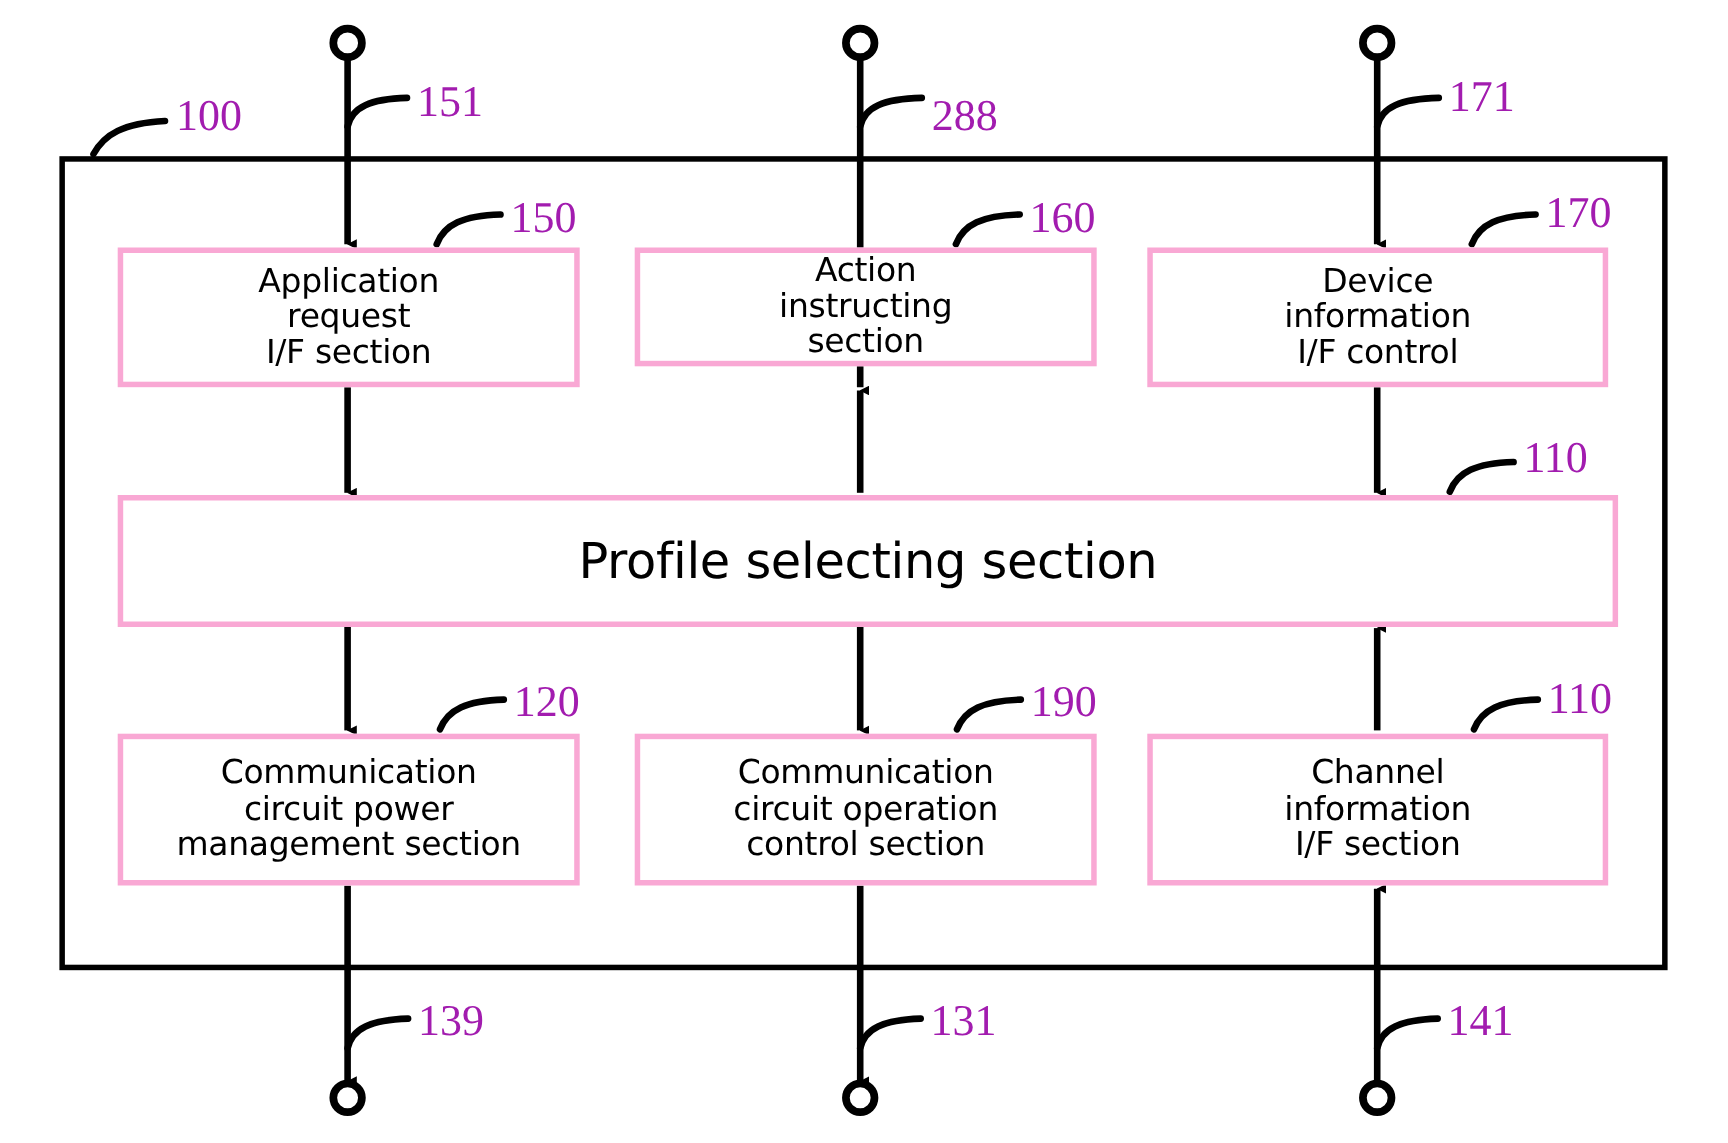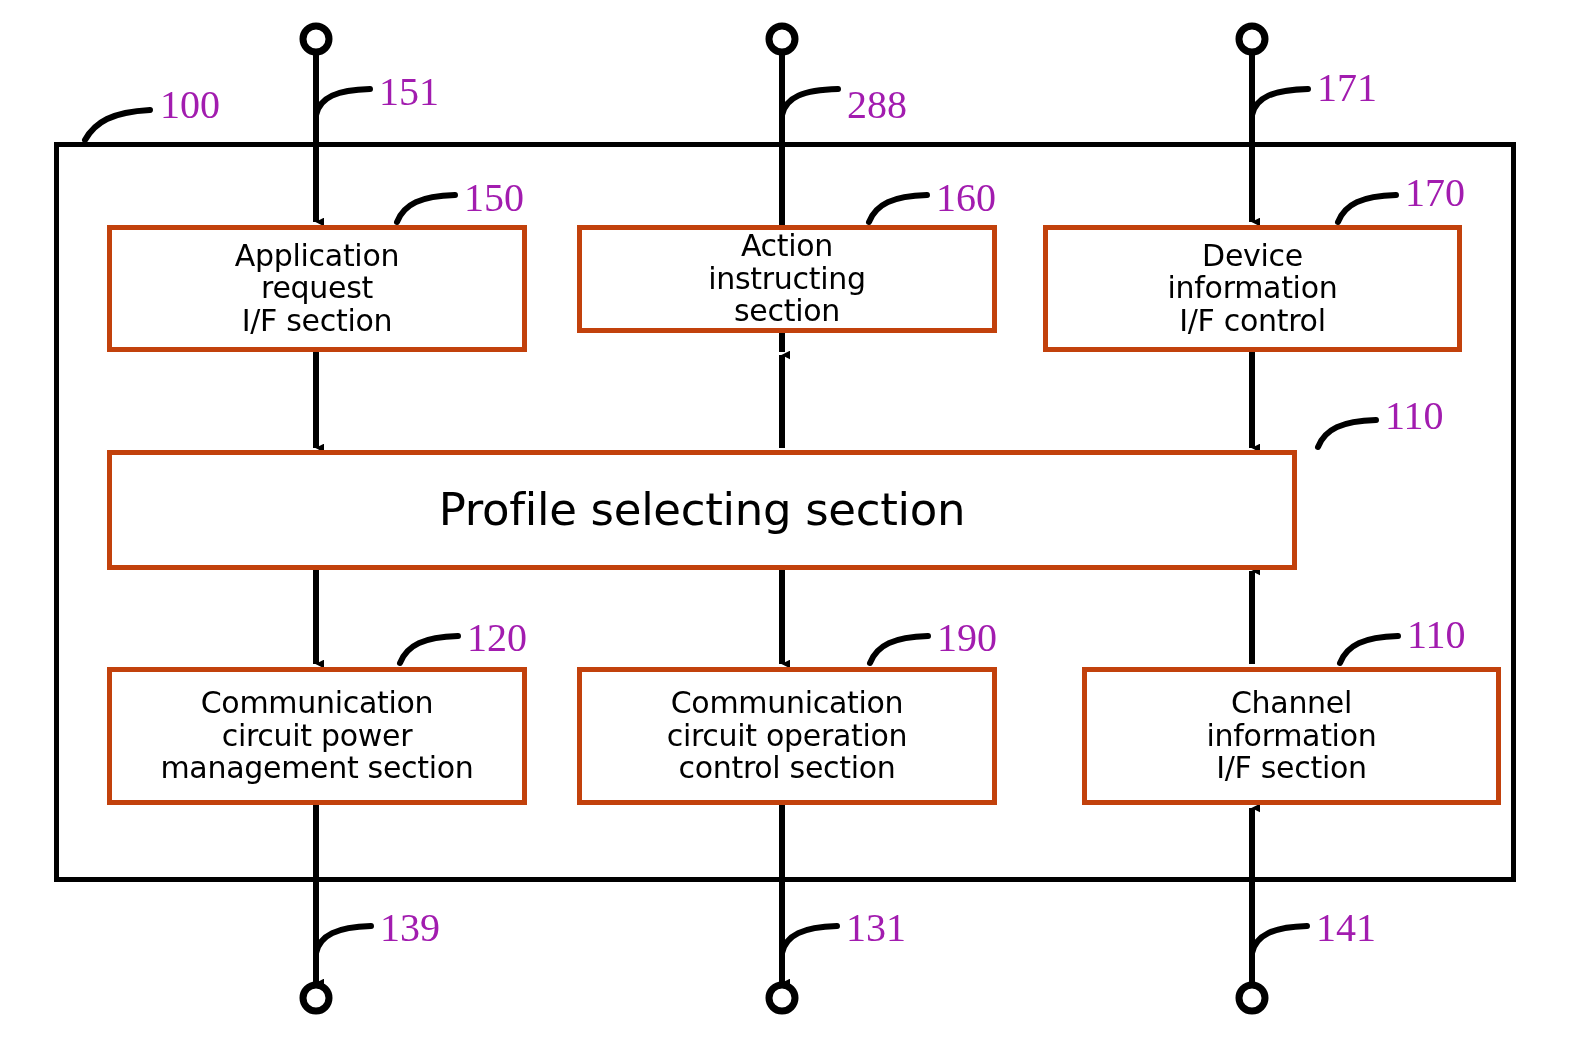--- a/index.html
+++ b/index.html
@@ -21,21 +21,21 @@
   #figure svg {
     position: absolute;
     left: 0;
     top: 0;
     width: 1571px;
     height: 1039px;
   }
   
   .block {
     position: absolute;
-    border: 5px solid #c2410c;
+    border: 5px solid #f9a8d4;
     background: #fff;
     box-sizing: border-box;
     display: flex;
     align-items: center;
     justify-content: center;
     text-align: center;
     color: #000;
   }
   .block .label {
     font-family: "DejaVu Sans", sans-serif;
@@ -152,37 +152,37 @@
 instructing
 section</span>
   </div>
 
   <div class="block" style="left:1043px; top:225px; width:419px; height:127px;">
     <span class="label">Device
 information
 I/F control</span>
   </div>
 
-  <div class="block center" style="left:107px; top:450px; width:1190px; height:120px;">
+  <div class="block center" style="left:107px; top:450px; width:1364px; height:120px;">
     <span class="label">Profile selecting section</span>
   </div>
 
   <div class="block" style="left:107px; top:667px; width:420px; height:138px;">
     <span class="label">Communication
 circuit power
 management section</span>
   </div>
 
   <div class="block" style="left:577px; top:667px; width:420px; height:138px;">
     <span class="label">Communication
 circuit operation
 control section</span>
   </div>
 
-  <div class="block" style="left:1043px; top:667px; width:419px; height:138px;margin-left:39px;">
+  <div class="block" style="left:1043px; top:667px; width:419px; height:138px;">
     <span class="label">Channel
 information
 I/F section</span>
   </div>
 
   <span class="refnum" style="left:160px; top:85px;">100</span>
   <span class="refnum" style="left:379px; top:72px;">151</span>
   <span class="refnum" style="left:847px; top:85px;">288</span>
   <span class="refnum" style="left:1317px; top:68px;">171</span>
 

